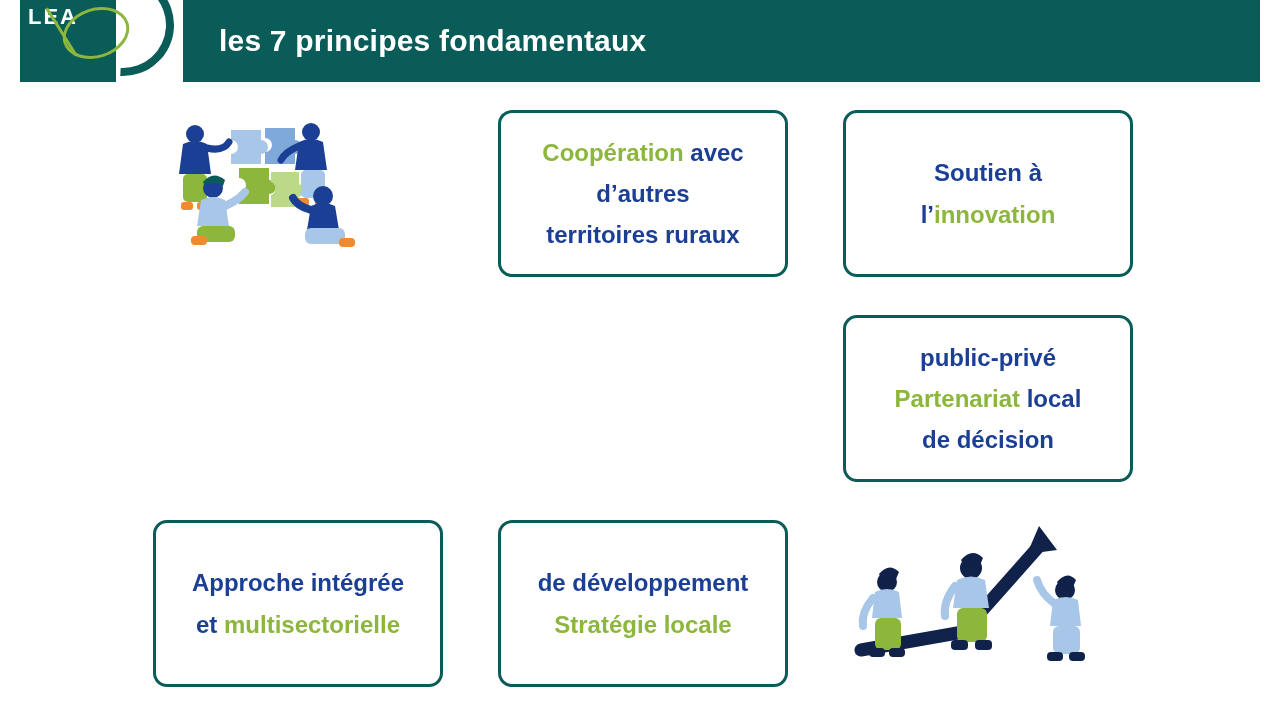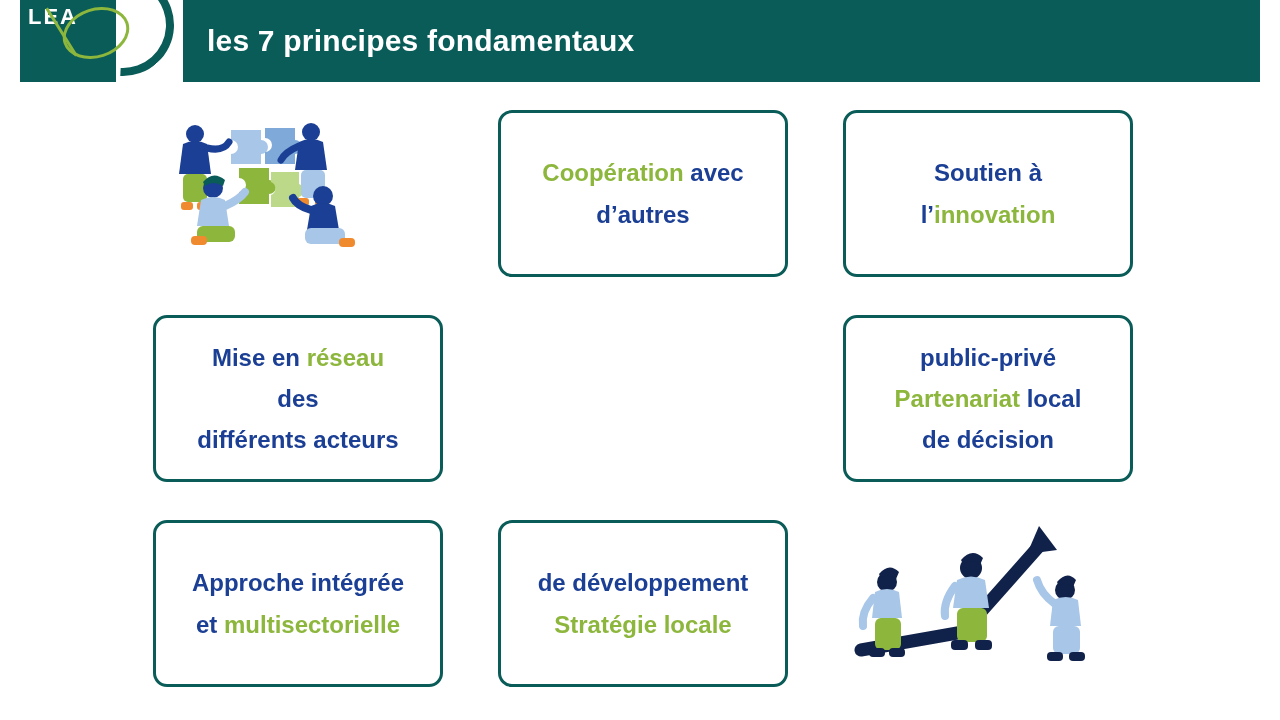--- a/index.html
+++ b/index.html
@@ -86,21 +86,21 @@
   .header-divider {
     width: 3px;
     height: 82px;
     background: #ffffff;
     flex: 0 0 auto;
   }
   .header-title {
     color: #ffffff;
     font-size: 30px;
     font-weight: bold;
-    padding-left: 24px;
+    padding-left: 36px;
     letter-spacing: 0.2px;
   }
 
   
   .grid {
     position: absolute;
     left: 0;
     top: 100px;
     width: 1104px;
     height: 610px;
@@ -222,42 +222,34 @@
         </g>
       </svg>
     </div>
   </div>
 
   <div class="cell c2 r1">
     <div class="card">
       <div class="card-text">
         <div><span class="g">Coopération </span><span class="b">avec</span></div>
         <div><span class="b">d’autres</span></div>
+        <div><span class="b">territoires ruraux</span></div>
       </div>
     </div>
   </div>
 
   <div class="cell c3 r1">
     <div class="card">
       <div class="card-text">
         <div><span class="b">Soutien à</span></div>
         <div><span class="b">l’</span><span class="g">innovation</span></div>
       </div>
     </div>
   </div>
 
-  <div class="cell c1 r2">
-    <div class="card">
-      <div class="card-text">
-        <div><span class="b">Mise en </span><span class="g">réseau</span></div>
-        <div><span class="b">des</span></div>
-        <div><span class="b">différents acteurs</span></div>
-      </div>
-    </div>
-  </div>
 
 
   <div class="cell c3 r2">
     <div class="card">
       <div class="card-text">
         <div><span class="b">public-privé</span></div>
         <div><span class="g">Partenariat </span><span class="b">local</span></div>
         <div><span class="b">de décision</span></div>
       </div>
     </div>

